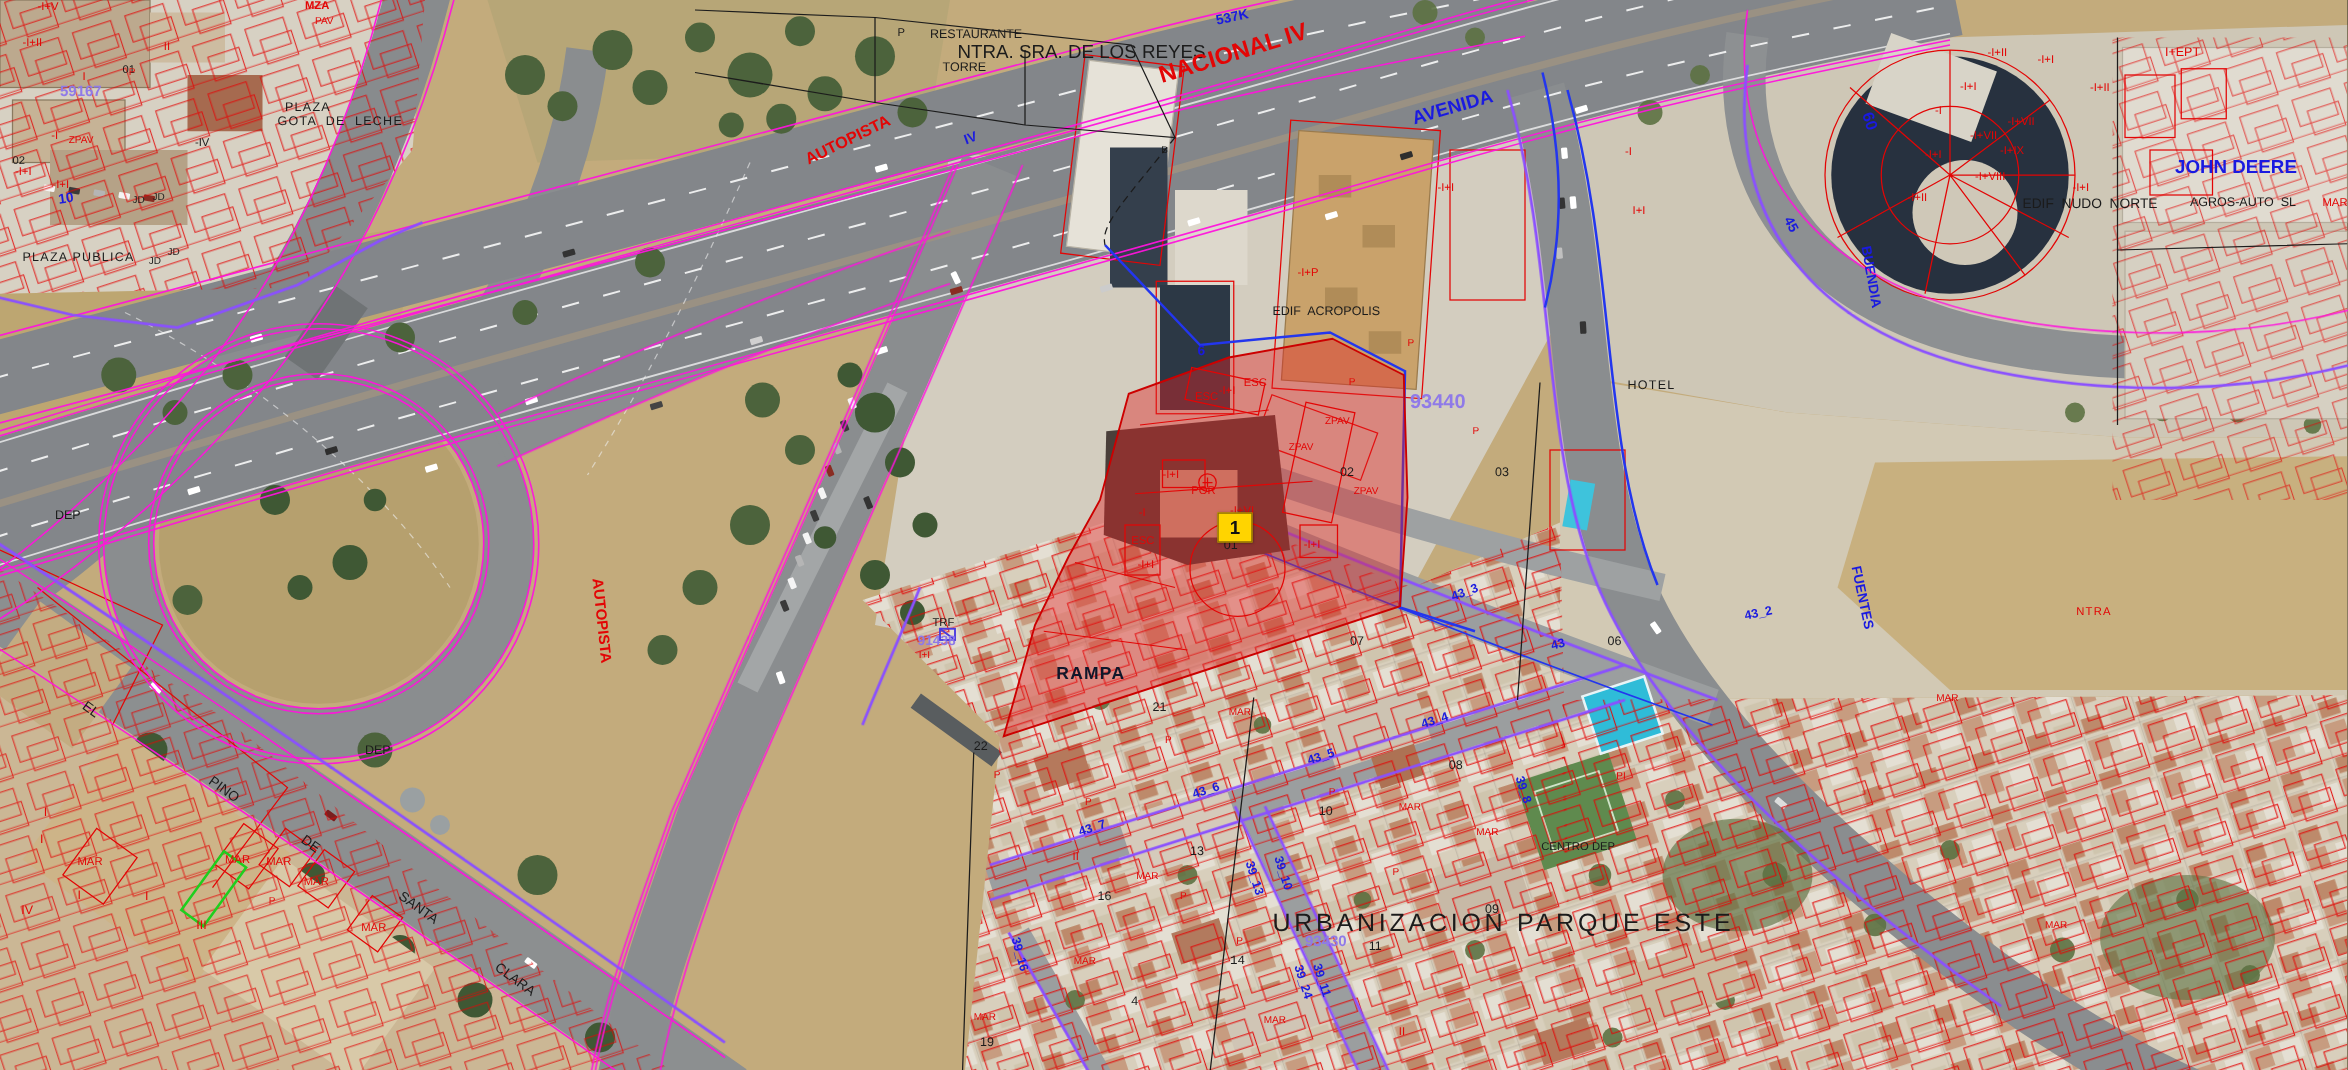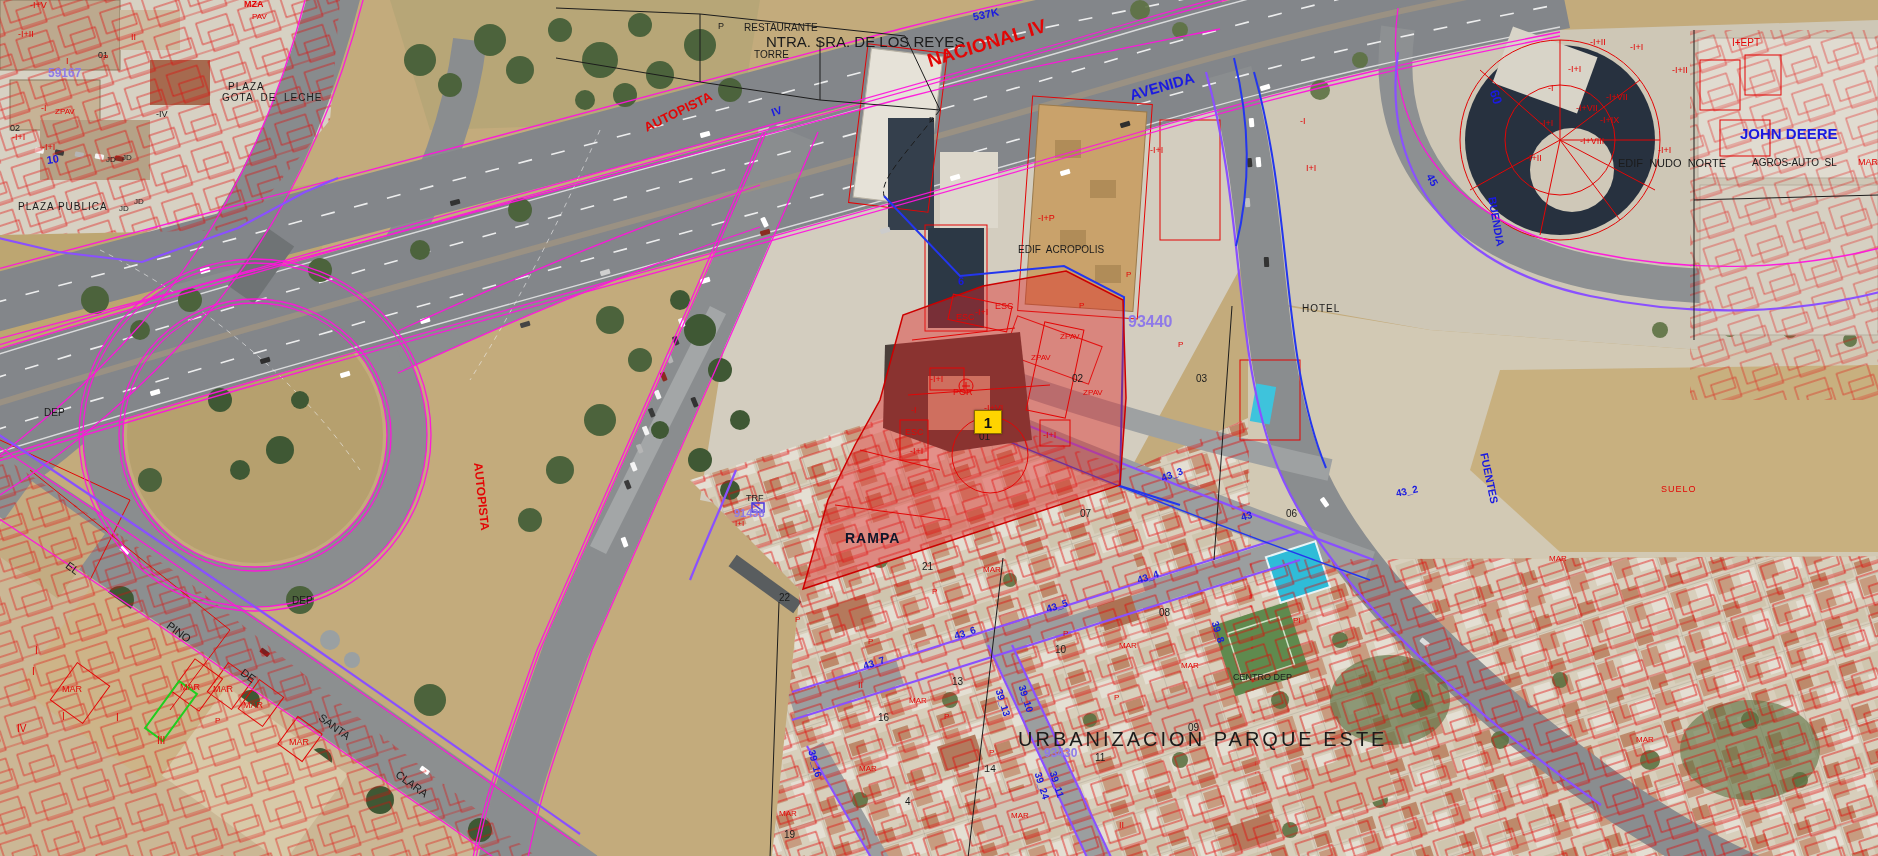--- a/index.html
+++ b/index.html
@@ -496,21 +496,21 @@
       <div class="lbl red" style="left: 1636px; top: 736px; font-size: 8px;">MAR</div>
       <div class="lbl red" style="left: 932px; top: 588px; font-size: 8px;">P</div>
       <div class="lbl red" style="left: 1063px; top: 630px; font-size: 8px;">P</div>
       <div class="lbl red" style="left: 868px; top: 638px; font-size: 8px;">P</div>
       <div class="lbl red" style="left: 944px; top: 713px; font-size: 8px;">P</div>
       <div class="lbl red" style="left: 989px; top: 749px; font-size: 8px;">P</div>
       <div class="lbl red" style="left: 1114px; top: 694px; font-size: 8px;">P</div>
       <div class="lbl red" style="left: 795px; top: 616px; font-size: 8px;">P</div>
       <div class="lbl red" style="left: 858px; top: 681px; font-size: 9px;">II</div>
       <div class="lbl red" style="left: 1119px; top: 821px; font-size: 9px;">II</div>
-      <div class="lbl red" style="left: 1661px; top: 485px; font-size: 9px; letter-spacing: 1px;">SUELO</div>
+      <div class="lbl red" style="left: 1661px; top: 485px; font-size: 9px; letter-spacing: 1px;">NTRA</div>
       <div class="lbl blu" style="left: 1489px; top: 452px; font-size: 11px; transform: rotate(78deg); font-weight: 700;">FUENTES</div>
       <div class="lbl blu" style="left: 1497px; top: 196px; font-size: 11px; transform: rotate(80deg); font-weight: 700;">BUENDIA</div>
       <div class="lbl blk" style="left: 70px; top: 560px; font-size: 11px; transform: rotate(36deg);">EL</div>
       <div class="lbl blk" style="left: 171px; top: 620px; font-size: 11px; transform: rotate(36deg);">PINO</div>
       <div class="lbl blk" style="left: 245px; top: 667px; font-size: 11px; transform: rotate(36deg);">DE</div>
       <div class="lbl blk" style="left: 323px; top: 712px; font-size: 11px; transform: rotate(36deg);">SANTA</div>
       <div class="lbl blk" style="left: 400px; top: 769px; font-size: 11px; transform: rotate(36deg);">CLARA</div>
       <div class="lbl red" style="left: 62px; top: 685px; font-size: 9px;">MAR</div>
       <div class="lbl red" style="left: 180px; top: 683px; font-size: 9px;">MAR</div>
       <div class="lbl red" style="left: 213px; top: 685px; font-size: 9px;">MAR</div>

